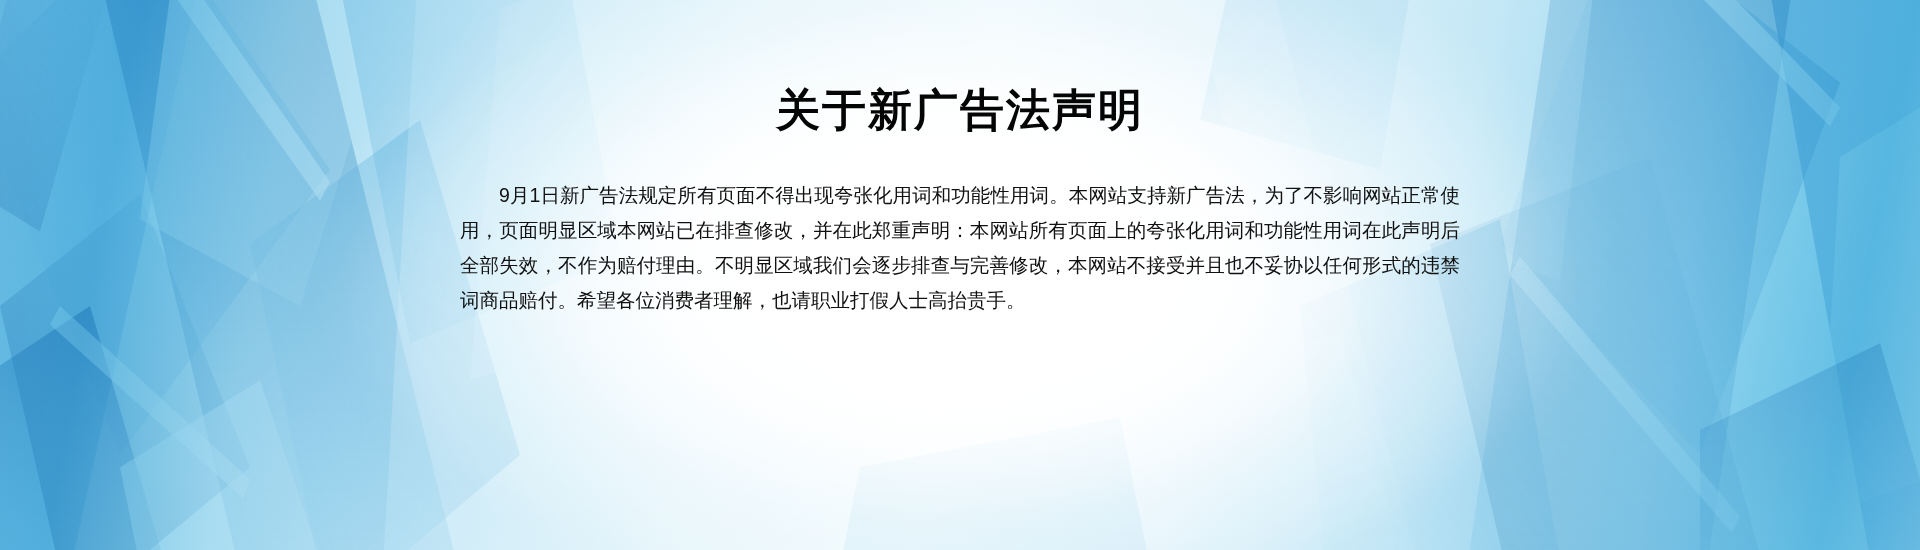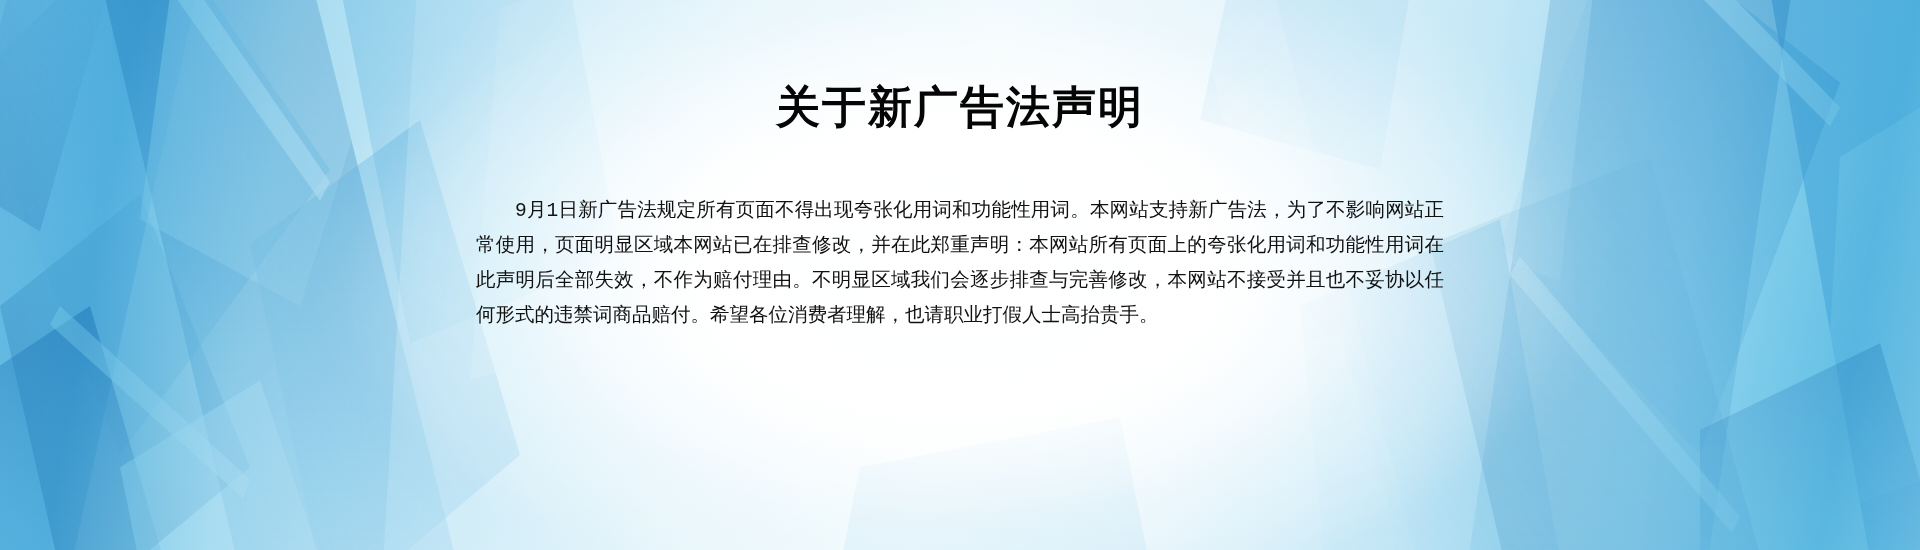--- a/index.html
+++ b/index.html
@@ -46,21 +46,20 @@
     pointer-events: none;
   }
 
   
   .content {
     position: absolute;
     left: 0;
     top: 0;
     width: 1920px;
     height: 550px;
-    font-family: Liberation Mono, monospace;
   }
   .title {
     position: absolute;
     left: 0;
     right: 0;
     top: 86px;
     text-align: center;
     font-size: 44px;
     font-weight: 700;
     letter-spacing: 2px;
@@ -72,21 +71,21 @@
     left: 460px;
     top: 178px;
     width: 1000px;
     font-size: 19.5px;
     line-height: 35px;
     color: #111111;
     text-align: justify;
     text-justify: inter-character;
   }
   .para {
-    margin: 16px;
+    margin: 0;
   }
   .para.indent {
     text-indent: 2em;
   }
   .para.p-note {
     text-indent: 0;
   }
 </style>
 </head>
 <body>

